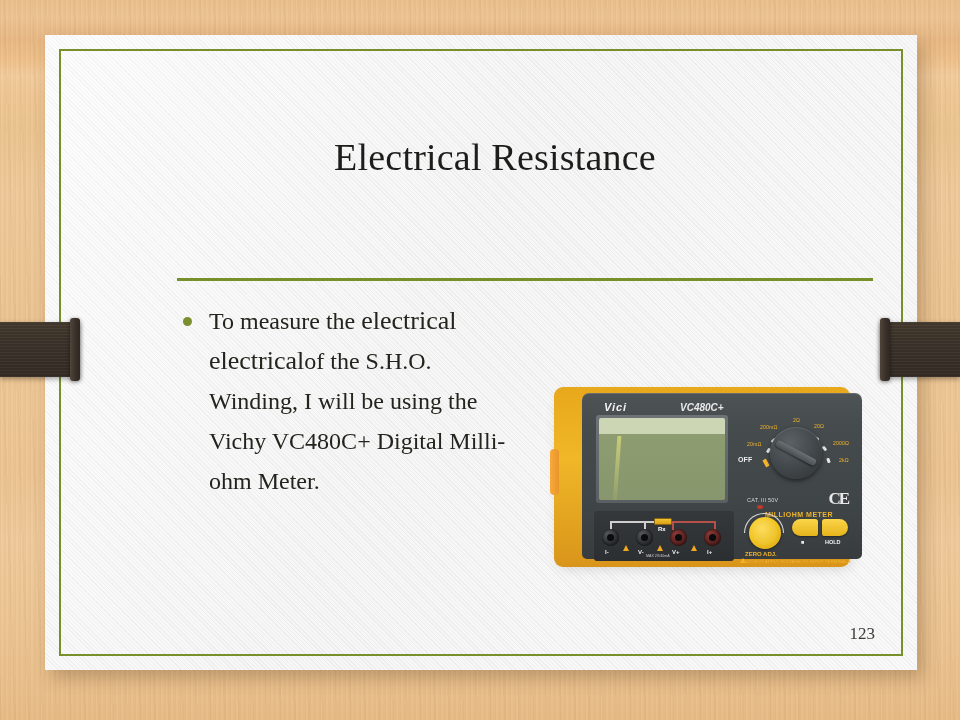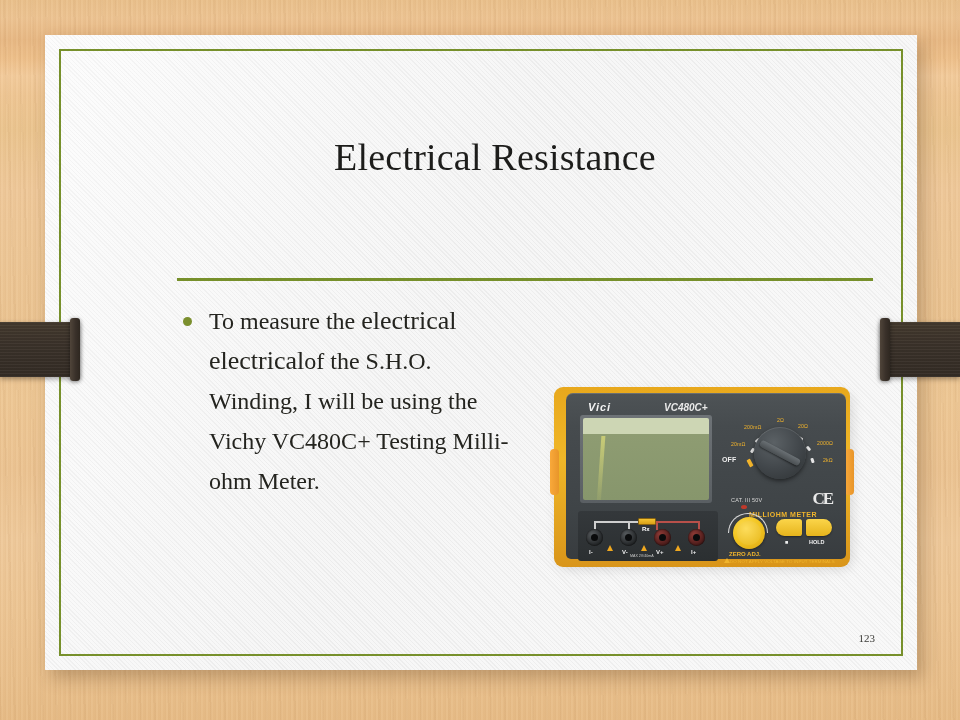--- a/index.html
+++ b/index.html
@@ -177,21 +177,21 @@
     line-height: 40px;
     color: #24241f;
   }
   .em-big { font-size: 26px; }
 
   
   #page-number {
     position: absolute;
     right: 42px;
     bottom: 26px;
-    font-size: 11px;
+    font-size: 17px;
     color: #3a3a36;
     font-family: "Liberation Serif", serif;
     margin-left: 36px;
   }
 
   
   #meter-wrap {
     position: absolute;
     left: 505px;
     top: 348px;
@@ -223,21 +223,21 @@
     background: linear-gradient(to right, #f9a93a, #e8952a);
     border-radius: 4px;
     top: 62px;
   }
   #tab-left  { left: -4px; }
   #tab-right { right: -4px; }
 
   
   #meter-body {
     position: absolute;
-    left: 12px; top: 6px;
+    left: 28px; top: 6px;
     width: 280px;
     height: 166px;
     background: linear-gradient(to bottom, #4e5356 0%, #464b4e 20%, #3f4447 70%, #383c3f 100%);
     border-radius: 7px 7px 5px 5px;
     box-shadow: inset 0 1px 0 rgba(255,255,255,0.16);
     padding-left: 8px;
   }
 
   
   #meter-brand {
@@ -583,21 +583,21 @@
   </div>
 
   <div id="title-rule"></div>
 
   <div id="body-block">
     <div id="bullet-row">
       <div id="bullet-dot"></div>
       <div id="bullet-text"><span>To measure the</span>
         <span class="em-big">electrical</span>
         <span class="em-big">electrical</span><span>of the</span>
-        <span>S.H.O. Winding, I will be using the Vichy VC480C+ Testing Milli-ohm Meter.</span></div>
+        <span>S.H.O. Winding, I will be using the Vichy VC480C+ Digital Milli-ohm Meter.</span></div>
     </div>
   </div>
 
   <div id="meter-wrap">
     <div id="meter-shadow"></div>
 
     <div id="meter-holster">
       <div class="side-tab" id="tab-left"></div>
       <div class="side-tab" id="tab-right"></div>
 

